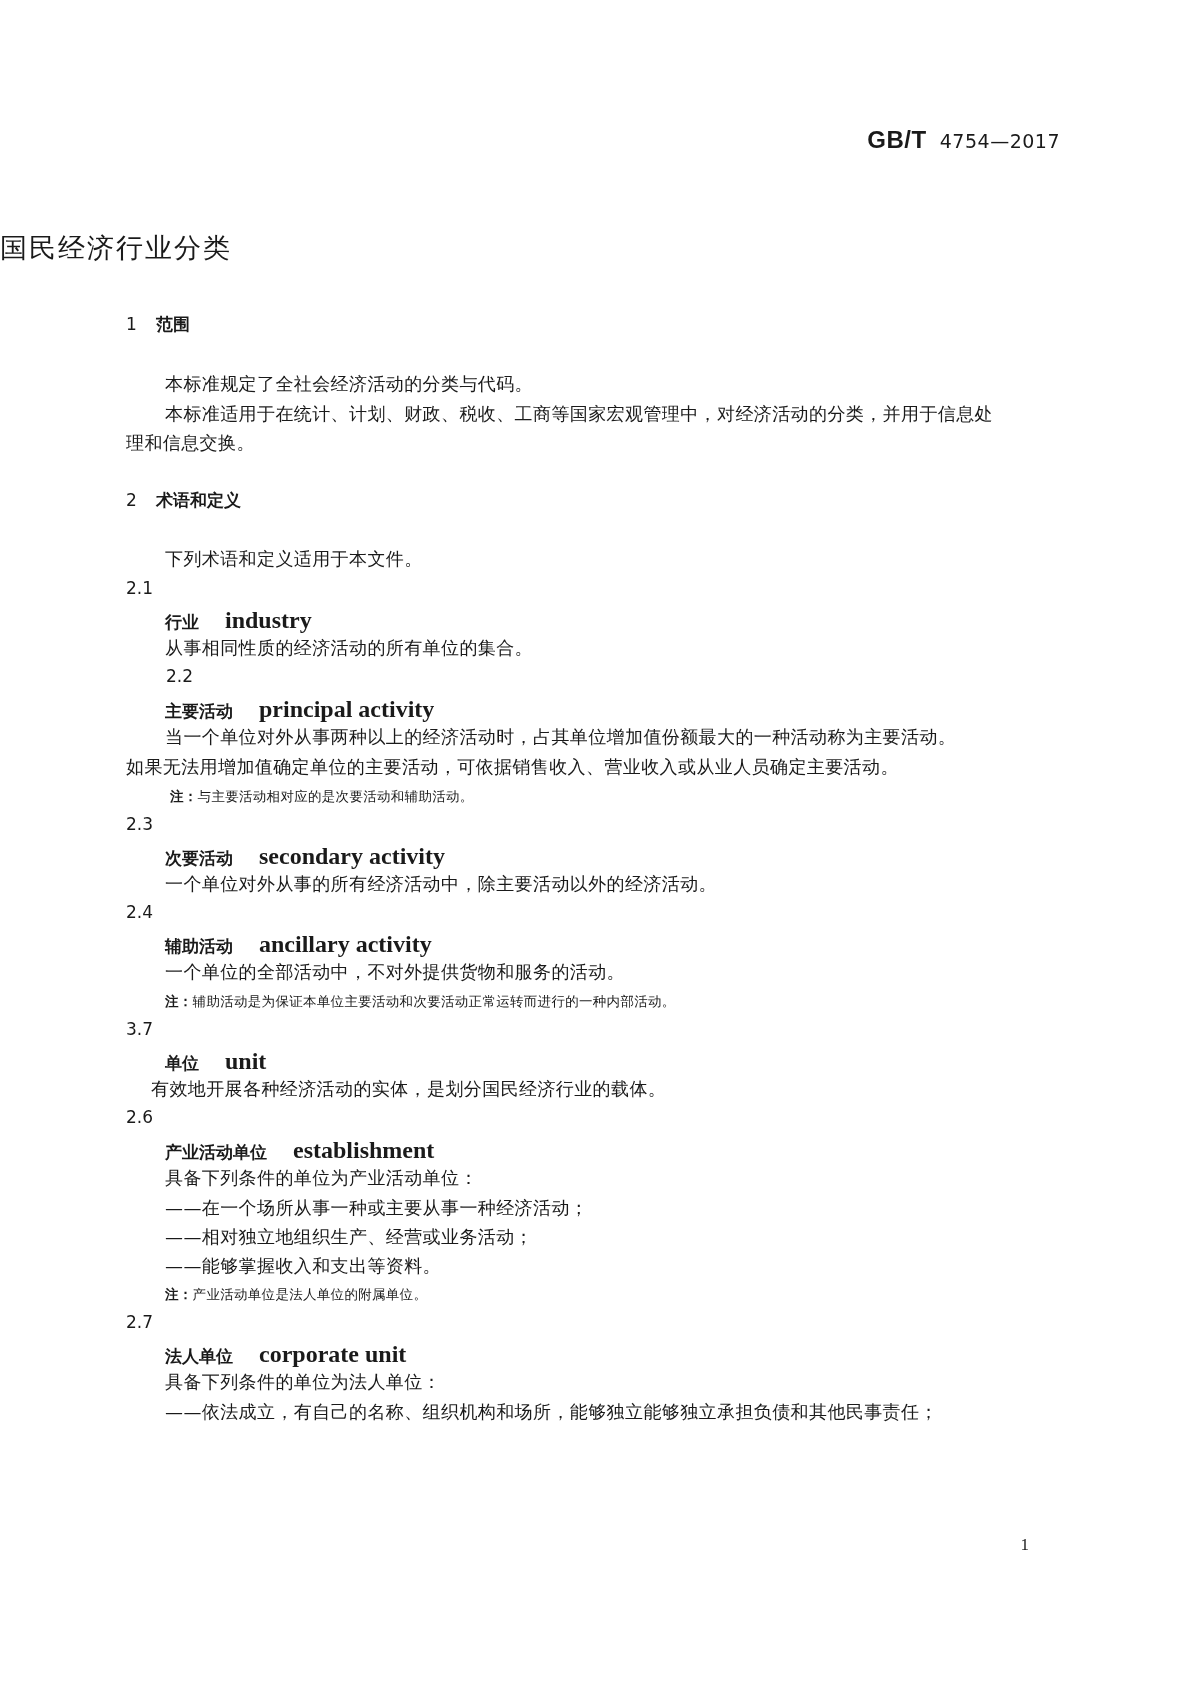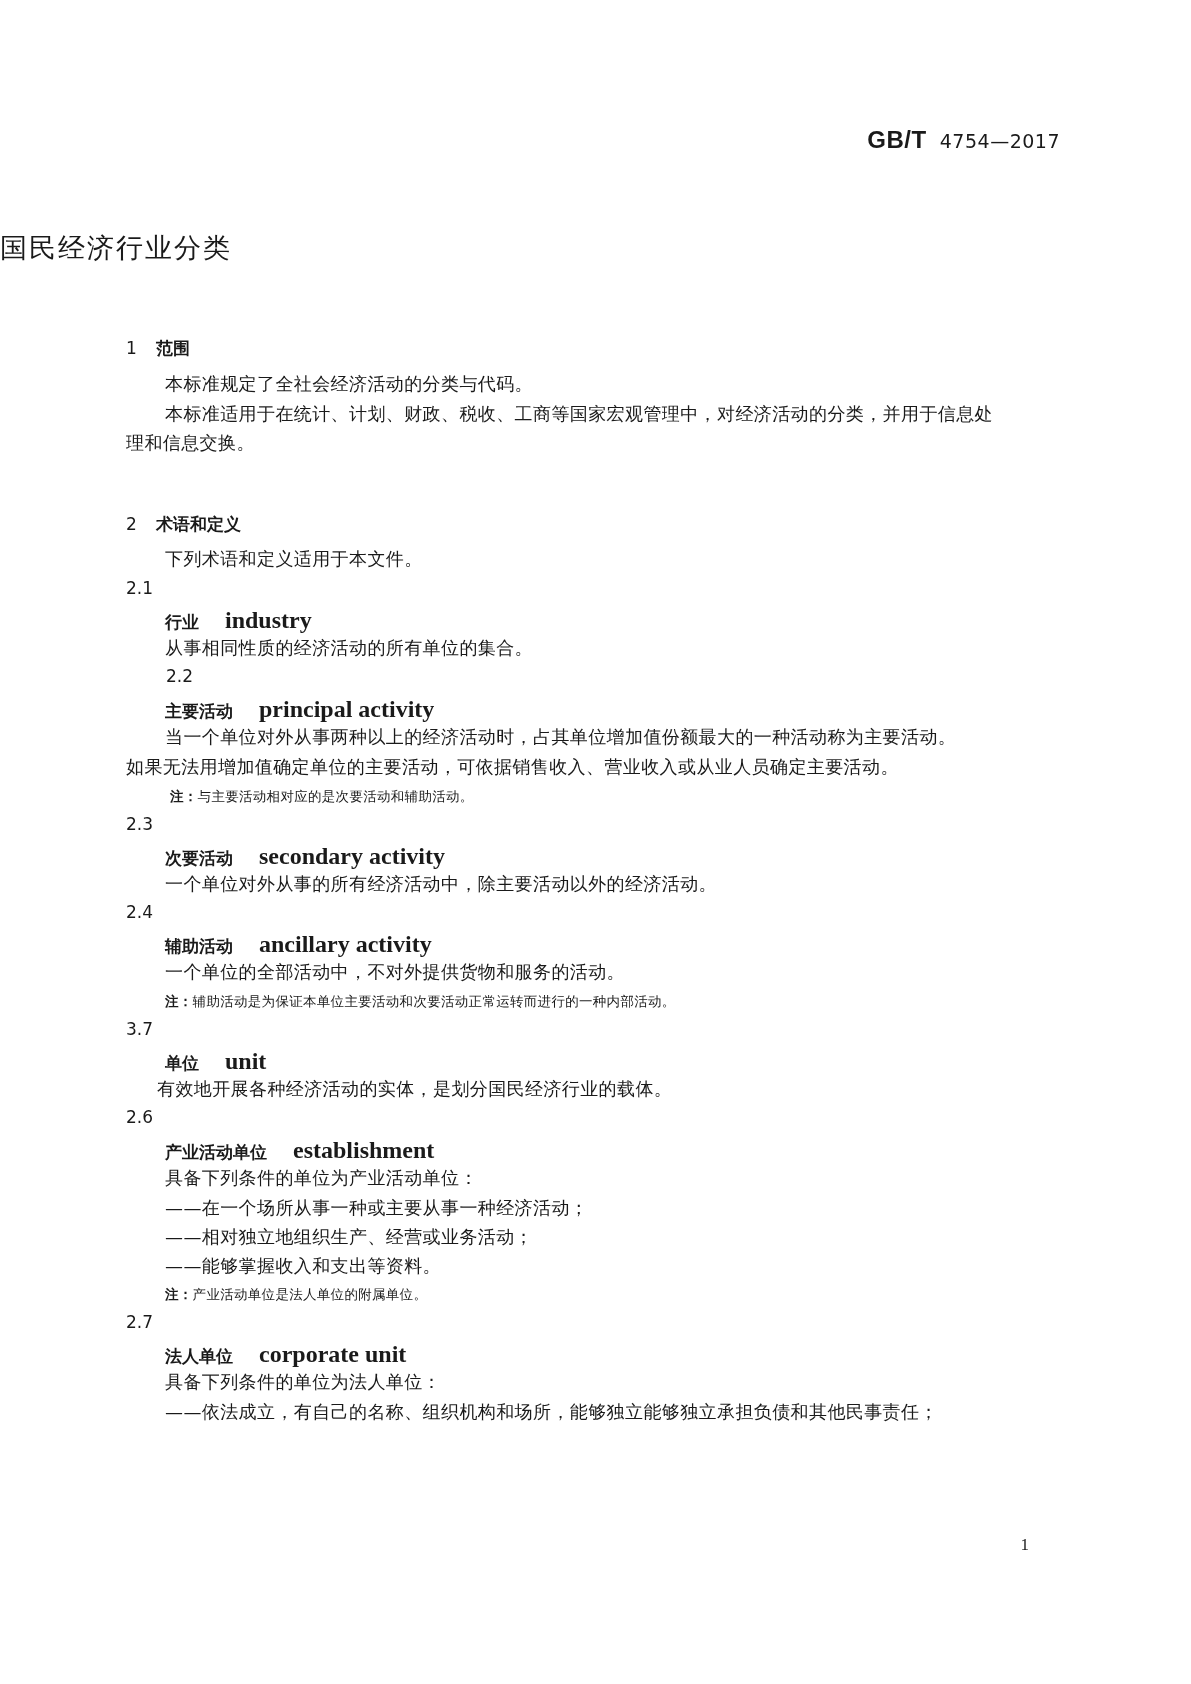--- a/index.html
+++ b/index.html
@@ -11,21 +11,21 @@
   .std-code {
     position: absolute; top: 126px; right: 131px;
     font-size: 19px; letter-spacing: 0.5px;
   }
   .std-code .gb { font-family: Liberation Sans, sans-serif; font-weight: bold; font-size: 24px; }
   .title {
     position: absolute; top: 230px; left: 0; width: 100%; text-align: left;
     font-size: 27px; font-weight: normal; letter-spacing: 2px;
   }
   .ab { position: absolute; white-space: nowrap; }
-  .h1 { font-size: 17px; font-weight: bold; margin-top: 24px; }
+  .h1 { font-size: 17px; font-weight: bold; }
   .h1 .num { display: inline-block; width: 30px; font-weight: normal; }
   .p { font-size: 18px; letter-spacing: 0.4px; }
   .note { font-size: 13.5px; letter-spacing: 0.3px; }
   .note b { font-weight: bold; }
   .clause { font-size: 17px; }
   .term { font-size: 17px; font-weight: bold; }
   .term .en { font-family: "Liberation Serif", "DejaVu Serif", serif; font-size: 24px; margin-left: 26px; }
   .pageno { position: absolute; top: 1535px; right: 162px; font-size: 17px; font-family: "Liberation Serif", serif; }
 </style>
 </head>
@@ -64,21 +64,21 @@
 <div class="ab term" style="top:843px;left:165px;"><span>次要活动</span><span class="en">secondary activity</span></div>
 <div class="ab p" style="top:872px;left:165px;">一个单位对外从事的所有经济活动中，除主要活动以外的经济活动。</div>
 
 <div class="ab clause" style="top:902px;left:126px;">2.4</div>
 <div class="ab term" style="top:931px;left:165px;"><span>辅助活动</span><span class="en">ancillary activity</span></div>
 <div class="ab p" style="top:960px;left:165px;">一个单位的全部活动中，不对外提供货物和服务的活动。</div>
 <div class="ab note" style="top:993px;left:165px;"><b>注：</b><span>辅助活动是为保证本单位主要活动和次要活动正常运转而进行的一种内部活动。</span></div>
 
 <div class="ab clause" style="top:1019px;left:126px;">3.7</div>
 <div class="ab term" style="top:1048px;left:165px;"><span>单位</span><span class="en">unit</span></div>
-<div class="ab p" style="top:1077px;left:157px;">有效地开展各种经济活动的实体，是划分国民经济行业的载体。</div>
+<div class="ab p" style="top:1077px;left:151px;">有效地开展各种经济活动的实体，是划分国民经济行业的载体。</div>
 
 <div class="ab clause" style="top:1107px;left:126px;">2.6</div>
 <div class="ab term" style="top:1137px;left:165px;"><span>产业活动单位</span><span class="en">establishment</span></div>
 <div class="ab p" style="top:1166px;left:165px;">具备下列条件的单位为产业活动单位：</div>
 <div class="ab p" style="top:1196px;left:165px;">——在一个场所从事一种或主要从事一种经济活动；</div>
 <div class="ab p" style="top:1225px;left:165px;">——相对独立地组织生产、经营或业务活动；</div>
 <div class="ab p" style="top:1254px;left:165px;">——能够掌握收入和支出等资料。</div>
 <div class="ab note" style="top:1286px;left:165px;"><b>注：</b><span>产业活动单位是法人单位的附属单位。</span></div>
 
 <div class="ab clause" style="top:1312px;left:126px;">2.7</div>

